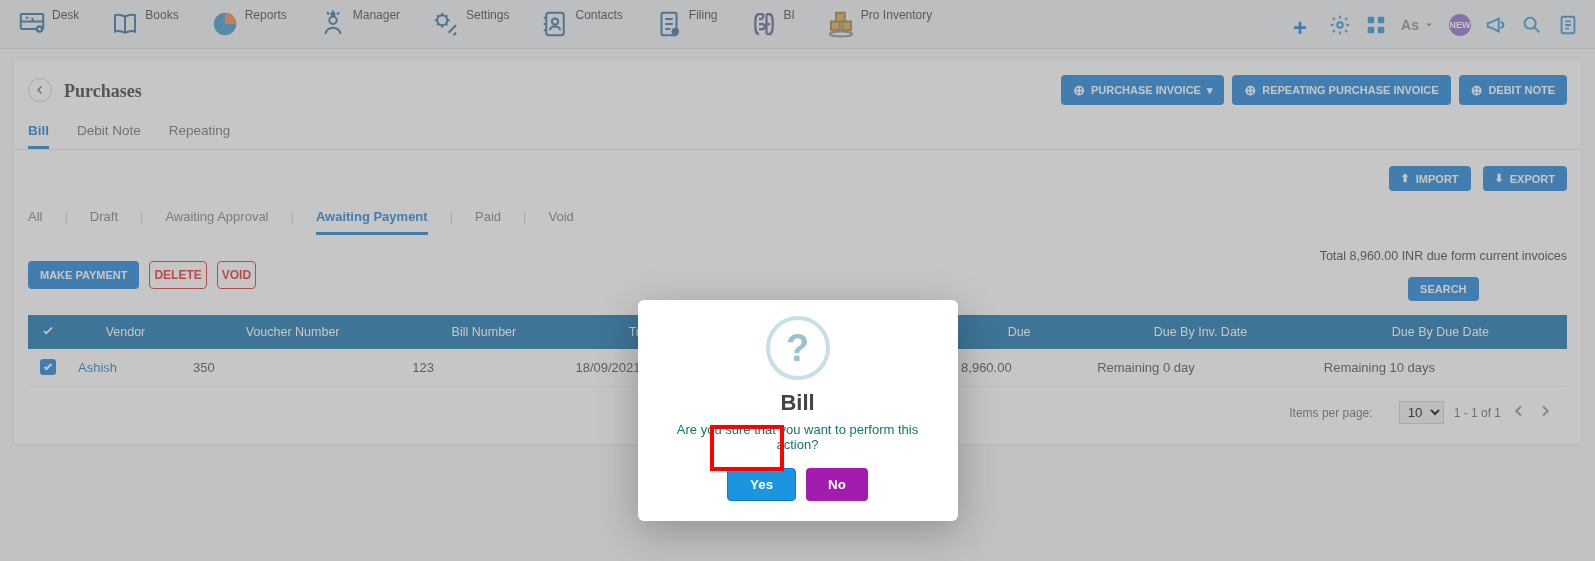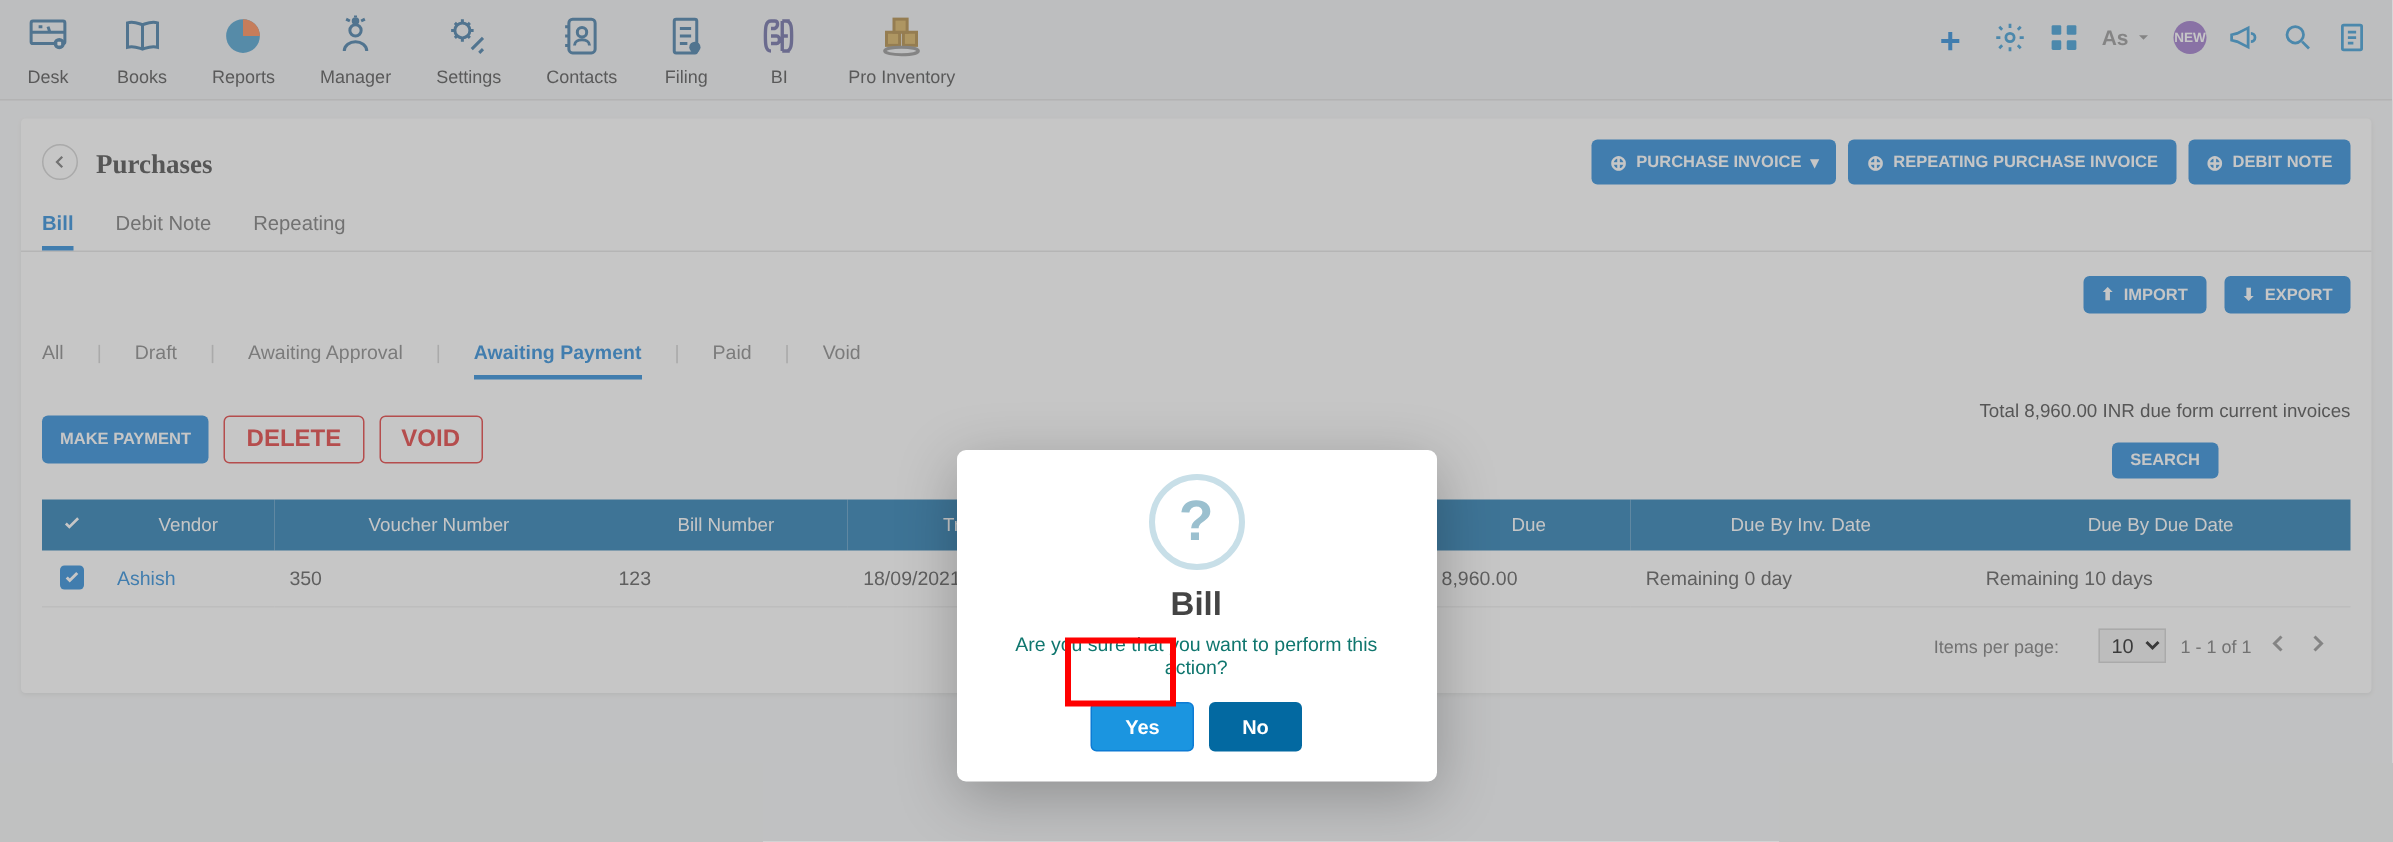--- a/index.html
+++ b/index.html
@@ -1,20 +1,20 @@
 <!DOCTYPE html>
 <html><head>
 <meta charset="utf-8">
 <style>
 * { box-sizing: border-box; margin: 0; padding: 0; }
 body { font-family: Arial, sans-serif; font-size: 13px; background: #f5f6f7; color: #333; width:1595px; height:561px; overflow:hidden; position:relative;}
 .overlay { position:absolute; inset:0; background: rgba(128,128,128,0.45); z-index:5; }
 .topbar { background:#eef0f2; padding:8px 16px; display:flex; align-items:flex-start; justify-content:space-between; border-bottom:1px solid #ddd;}
 .topnav { display:flex; gap:30px; }
-.topnav-item { display:flex; flex-direction:column; align-items:center; gap:4px; color:#3a3a3a; font-size:12px; cursor:pointer;}
+.topnav-item { display:flex; flex-direction:row; gap:4px; color:#3a3a3a; font-size:12px; cursor:pointer;}
 .topnav-item .icon { width:32px; height:32px; display:flex; align-items:center; justify-content:center; color:#2a6a9b;}
 .topright { display:flex; align-items:center; gap:14px; padding-top:6px;}
 .topright .icon {width:22px;height:22px;color:#1f8ecf;}
 .page { padding:12px 14px; }
 .page-card { background:#fff; border-radius:3px; padding:14px 0 20px; box-shadow:0 1px 3px rgba(0,0,0,0.08);}
 .page-head { display:flex; align-items:center; justify-content:space-between; padding:0 14px 10px;}
 .page-head-left { display:flex; align-items:flex-end; gap:12px;}
 .back-btn { width:24px; height:24px; border:1px solid #ccc; border-radius:50%; display:flex; align-items:center; justify-content:center; cursor:pointer; color:#555;}
 .page-title { font-family:"Comic Sans MS", cursive; font-size:18px; font-weight:600;}
 .head-btns { display:flex; gap:8px;}
@@ -23,41 +23,41 @@
 .tabs { display:flex; gap:28px; padding:0 14px; border-bottom:1px solid #e1e1e1;}
 .tab { padding:8px 0; color:#666; cursor:pointer; font-size:13.5px;}
 .tab.active { color:#0d7bd4; border-bottom:3px solid #0d7bd4; font-weight:600;}
 .actionsbar { display:flex; justify-content:flex-end; gap:12px; padding:16px 14px 0;}
 .subtabs { display:flex; gap:22px; padding:18px 14px 0;}
 .subtab { color:#777; cursor:pointer; padding-bottom:8px;}
 .subtab.active { color:#0d7bd4; border-bottom:3px solid #0d7bd4; font-weight:600;}
 .subtab-sep { color:#ccc;}
 .rowbar { display:flex; align-items:center; justify-content:space-between; padding:14px 14px 10px;}
 .rowbar-left { display:flex; gap:10px;}
-.btn-outline-red { background:#fff; color:#e02424; border:1px solid #e02424; padding:6px 14px; border-radius:4px; font-size:16px; font-weight:700; cursor:pointer;}
+.btn-outline-red { background:#fff; color:#e02424; border:1px solid #e02424; padding:6px 4px; border-radius:4px; font-size:12px; font-weight:700; cursor:pointer;}
 .due-text { color:#333; font-size:12.5px;}
 .table { width:calc(100% - 28px); margin:4px 14px 0; border-collapse:collapse;}
 .table thead th { background:#096aa8; color:#fff; font-weight:400; font-size:12.5px; padding:8px 10px; text-align:left;}
 .table thead th:first-child { width:40px; text-align:center;}
 .table tbody td { padding:10px; border-bottom:1px solid #eee; font-size:13px; color:#444; vertical-align:middle;}
 .table tbody td:first-child { text-align:center;}
 .check { width:16px; height:16px; background:#0d7bd4; display:inline-flex; align-items:center; justify-content:center; color:#fff; border-radius:3px; font-size:11px;}
 .link { color:#0d7bd4; cursor:pointer;}
 .green { color:#2e8b3d;}
 .pager { display:flex; justify-content:flex-end; align-items:center; gap:10px; padding:14px 28px 0; color:#666; font-size:12px;}
 .pager select { border:1px solid #ccc; padding:2px 4px;margin-left:16px;}
 .pager .pg-btn { cursor:pointer; color:#888;}
 
 .modal { position:absolute; z-index:10; left:50%; top:300px; transform:translateX(-50%); width:320px; background:#fff; border-radius:6px; box-shadow:0 10px 40px rgba(0,0,0,.25); padding:16px 18px 20px; text-align:center;}
 .modal .q { width:64px; height:64px; border:4px solid #c8dfe8; color:#9bc0cf; border-radius:50%; margin:0 auto 10px; display:flex; align-items:center; justify-content:center; font-size:38px; font-weight:600;}
 .modal h3 { font-size:22px; margin-bottom:6px; color:#444;}
 .modal p { color:#0f766e; font-size:13px; margin-bottom:16px;}
 .modal .mbtns { display:flex; justify-content:center; gap:10px;}
 .m-yes { background:#1b95e0; color:#fff; border:1px solid #0d7bd4; padding:8px 22px; border-radius:4px; font-weight:600; cursor:pointer;}
-.m-no { background:#0369a1; color:#fff; border:none; padding:8px 22px; border-radius:4px; font-weight:600; cursor:pointer;}
+.m-no { background:#a21caf; color:#fff; border:none; padding:8px 22px; border-radius:4px; font-weight:600; cursor:pointer;}
 .highlight { position:absolute; border:4px solid #ff0000; width:74px; height:46px; left:710px; top:425px; z-index:11; pointer-events:none;}
 .as { color:#888; font-size:14px; font-weight:600; display:flex; align-items:center; gap:4px;}
 .badge { width:22px; height:22px; border-radius:50%; background:#9066c4; color:#fff; display:inline-flex; align-items:center; justify-content:center; font-size:9px; font-weight:700;}
 </style>
 </head>
 <body>
 
 <div class="topbar">
   <div class="topnav">
     <div class="topnav-item">

